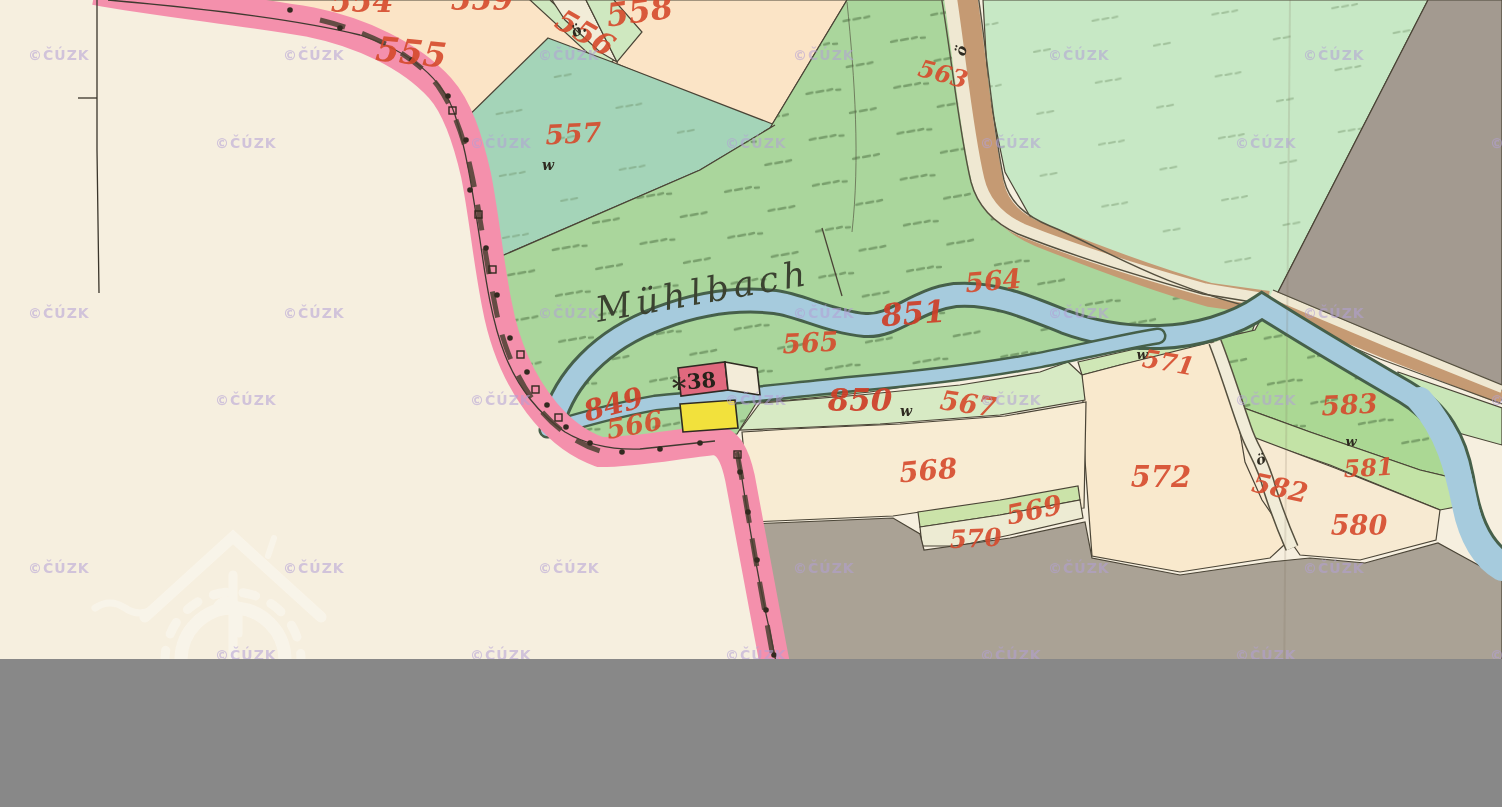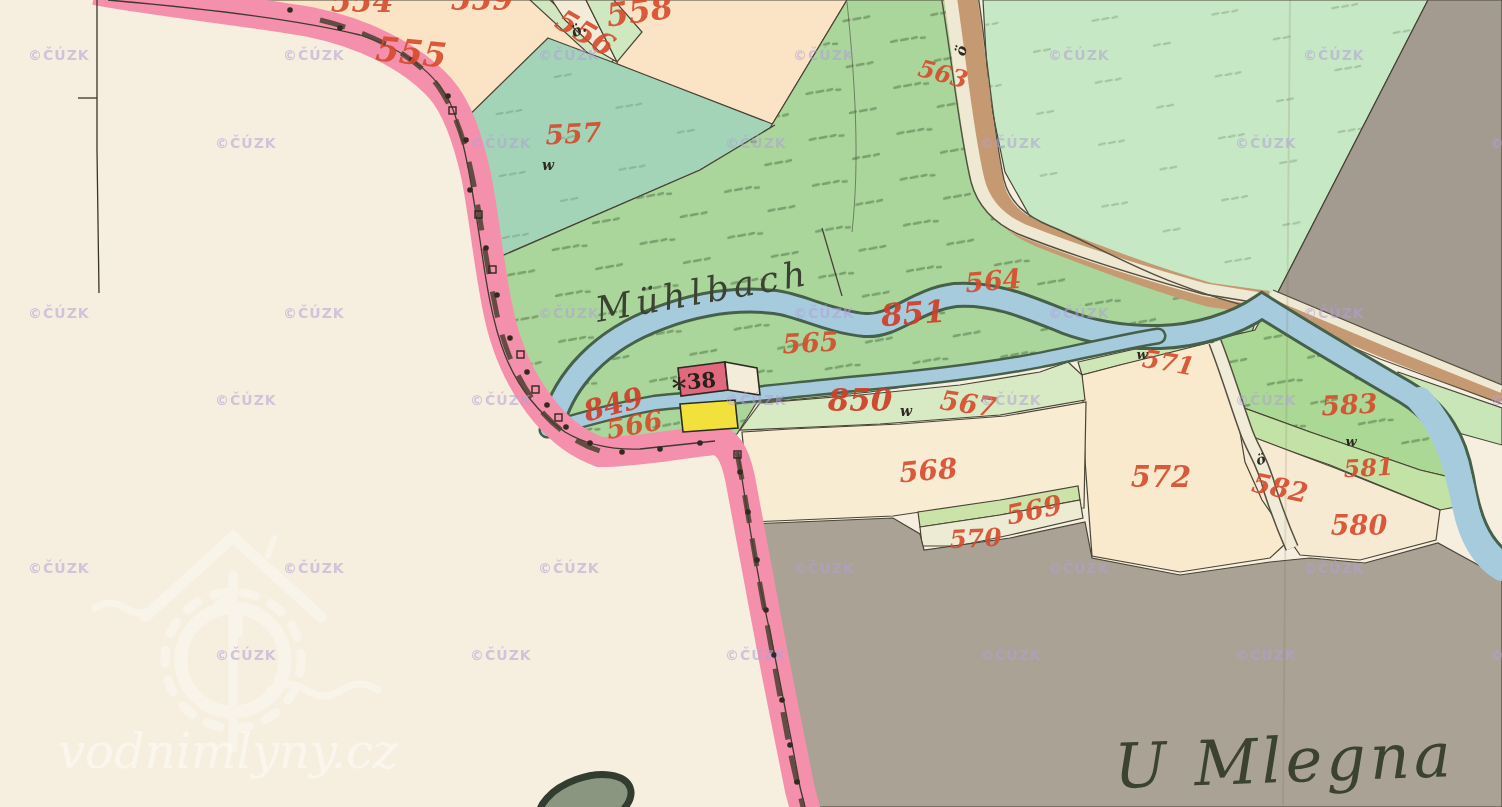--- a/index.html
+++ b/index.html
@@ -1,16 +1,16 @@
 <!DOCTYPE html>
 <html><head>
 <meta charset="utf-8">
 <style>
   html,body{margin:0;padding:0;background:#888;}
-  #stage{position:relative;width:1502px;height:807px;overflow:hidden;background:#f6efdf;}
+  #stage{position:relative;width:1502px;height:659px;overflow:hidden;background:#f6efdf;}
   svg{display:block}
   .parcel-num{fill:#d64a2c;font-family:"DejaVu Serif",serif;font-style:italic;font-weight:bold;opacity:.9}
   .water-num{fill:#cf3f28;font-family:"DejaVu Serif",serif;font-style:italic;font-weight:bold;opacity:.92}
   .building-num{fill:#26221a;font-family:"DejaVu Serif",serif;font-weight:bold}
   .place-name{fill:#3b4231;font-family:"DejaVu Serif",serif;font-style:italic}
   .map-symbol{fill:#2e2a20;font-family:"DejaVu Serif",serif;font-style:italic;font-weight:bold}
   .wm-cuzk{fill:#b3a0d6;opacity:.55;font-family:"DejaVu Sans",sans-serif;font-size:14px;font-weight:bold;letter-spacing:1px}
   .wm-brand{fill:#ffffff;opacity:.48;font-family:"DejaVu Serif",serif;font-style:italic}
   .thinline{stroke:#4a4436;stroke-width:1.3;fill:none}
 </style>

